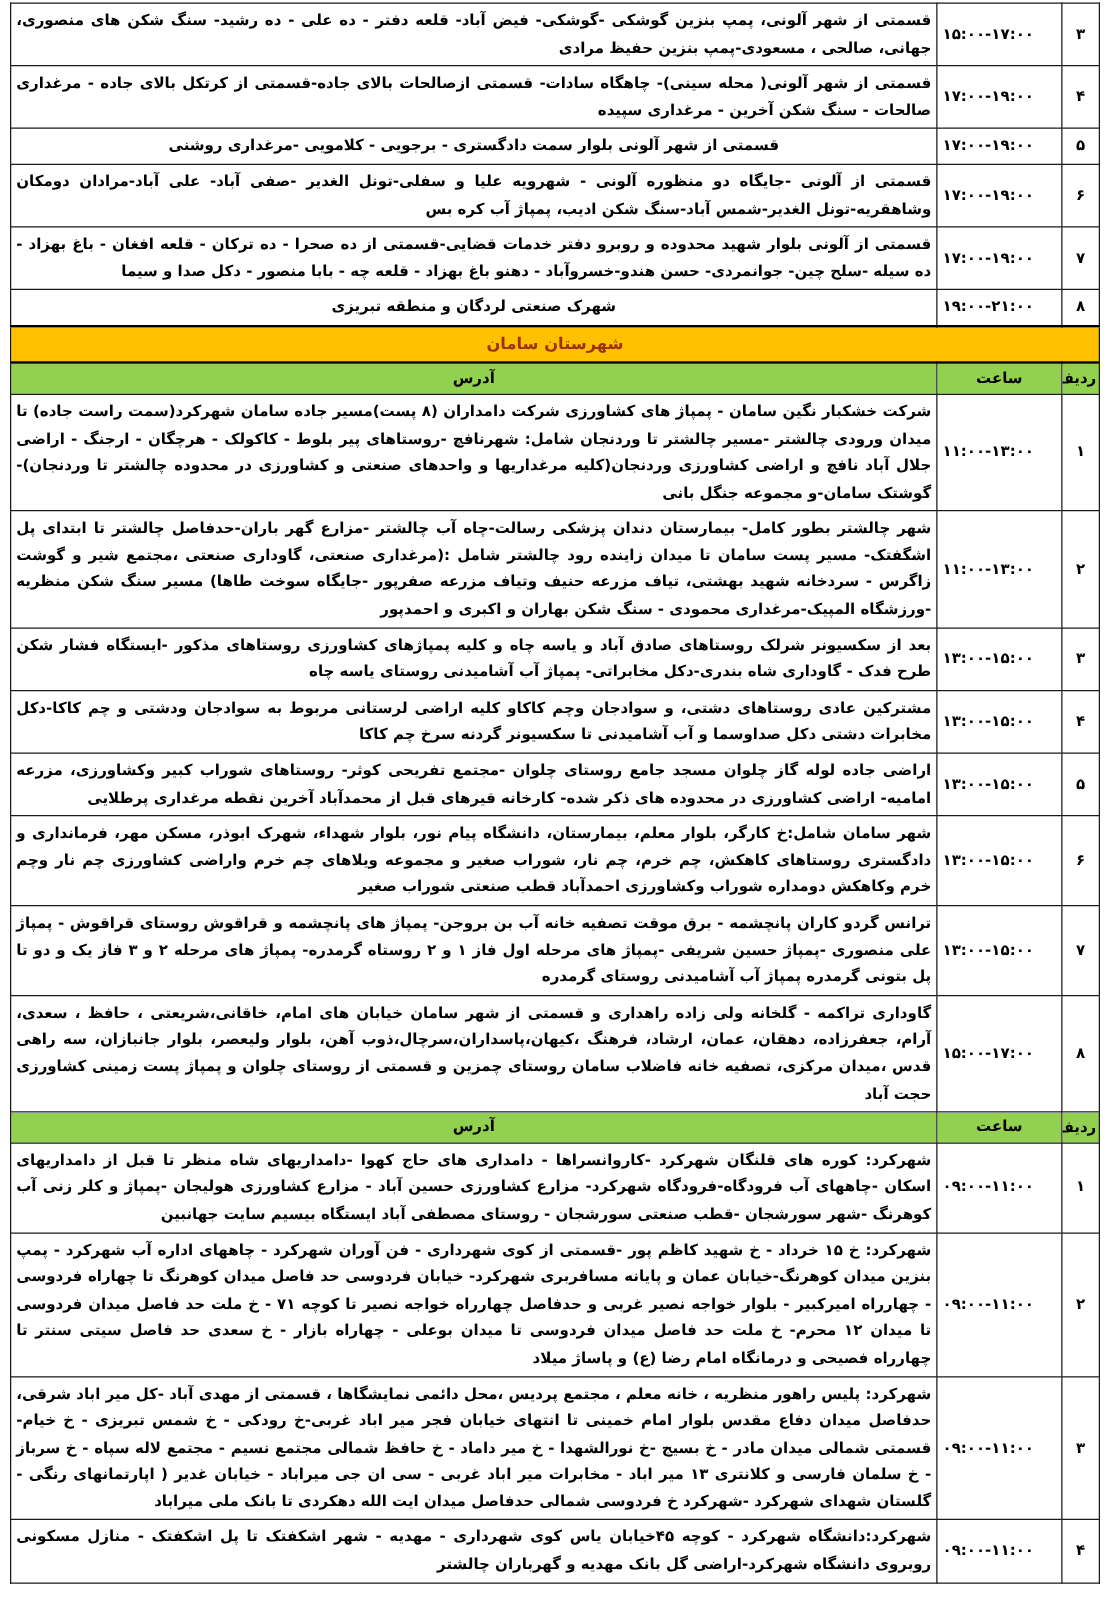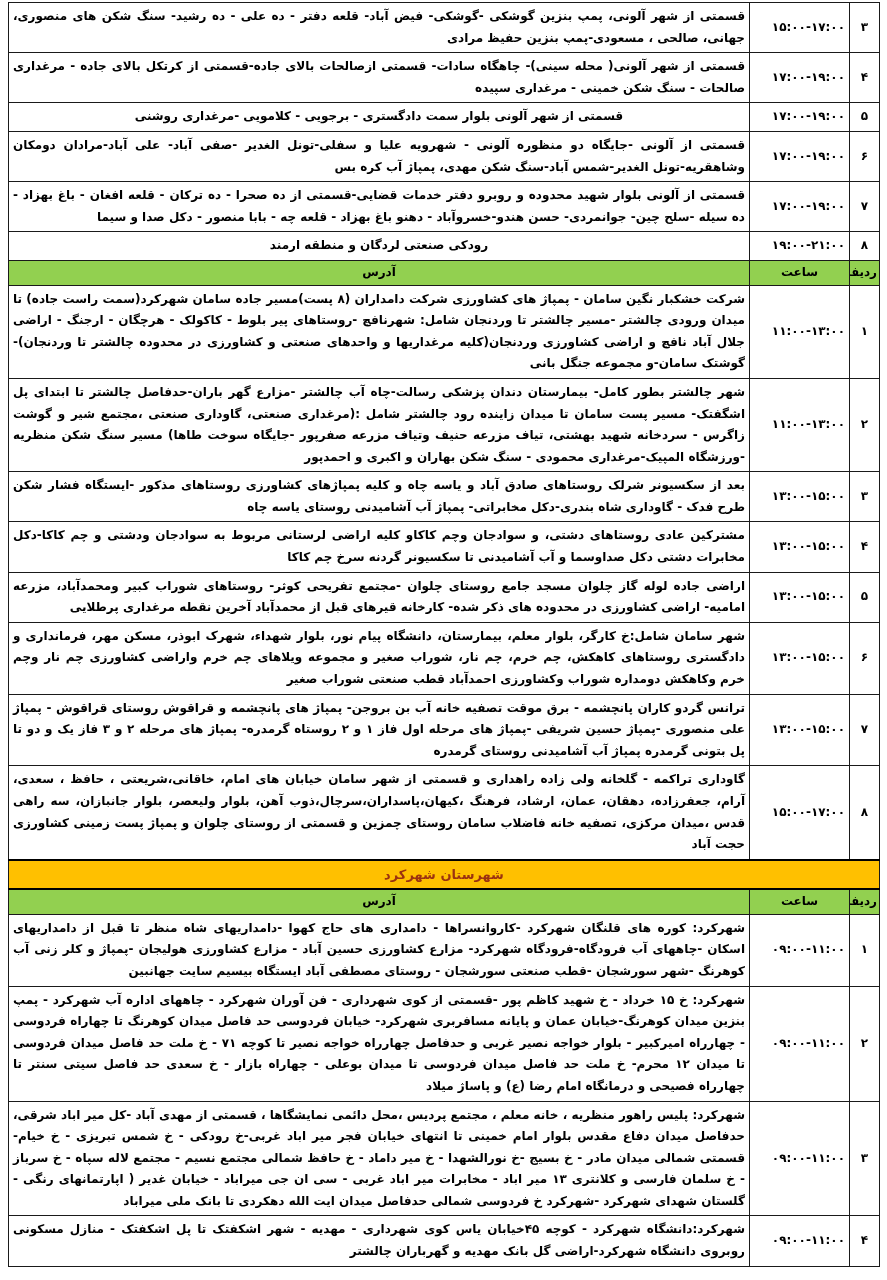--- a/index.html
+++ b/index.html
@@ -27,21 +27,21 @@
     overflow:hidden;
   }
   col.c-no{width:30px;}
   col.c-time{width:100px;}
   td.no-cell{
     text-align:center;
     font-size:12px;
   }
   td.time-cell{
     direction:ltr;
-    text-align:right;
+    text-align:left;
     white-space:nowrap;
     font-size:12px;
   }
   td.addr-cell{
     text-align:justify;
     text-align-last:right;
     padding:3px 8px;
   }
   td.addr-cell.center{
     text-align:left;
@@ -76,41 +76,44 @@
     </colgroup>
     <tbody>
         <tr>
           <td class="no-cell">۳</td>
           <td class="time-cell">۱۵:۰۰-۱۷:۰۰</td>
           <td class="addr-cell">قسمتی از شهر آلونی، پمپ بنزین گوشکی -گوشکی- فیض آباد- قلعه دفتر - ده علی - ده رشید- سنگ شکن های منصوری، جهانی، صالحی ، مسعودی-پمپ بنزین حفیظ مرادی</td>
         </tr>
         <tr>
           <td class="no-cell">۴</td>
           <td class="time-cell">۱۷:۰۰-۱۹:۰۰</td>
-          <td class="addr-cell">قسمتی از شهر آلونی( محله سینی)- چاهگاه سادات- قسمتی ازصالحات بالای جاده-قسمتی از کرتکل بالای جاده - مرغداری صالحات - سنگ شکن خمینی - مرغداری سپیده</td>
+          <td class="addr-cell">قسمتی از شهر آلونی( محله سینی)- چاهگاه سادات- قسمتی ازصالحات بالای جاده-قسمتی از کرتکل بالای جاده - مرغداری صالحات - سنگ شکن آخرین - مرغداری سپیده</td>
         </tr>
         <tr>
           <td class="no-cell">۵</td>
           <td class="time-cell">۱۷:۰۰-۱۹:۰۰</td>
           <td class="addr-cell center">قسمتی از شهر آلونی بلوار سمت دادگستری - برجویی - کلامویی -مرغداری روشنی</td>
         </tr>
         <tr>
           <td class="no-cell">۶</td>
           <td class="time-cell">۱۷:۰۰-۱۹:۰۰</td>
-          <td class="addr-cell">قسمتی از آلونی -جایگاه دو منظوره آلونی - شهرویه علیا و سفلی-تونل الغدیر -صفی آباد- علی آباد-مرادان دومکان وشاهقریه-تونل الغدیر-شمس آباد-سنگ شکن مهدی، پمپاژ آب کره بس</td>
+          <td class="addr-cell">قسمتی از آلونی -جایگاه دو منظوره آلونی - شهرویه علیا و سفلی-تونل الغدیر -صفی آباد- علی آباد-مرادان دومکان وشاهقریه-تونل الغدیر-شمس آباد-سنگ شکن ادیب، پمپاژ آب کره بس</td>
         </tr>
         <tr>
           <td class="no-cell">۷</td>
           <td class="time-cell">۱۷:۰۰-۱۹:۰۰</td>
           <td class="addr-cell">قسمتی از آلونی بلوار شهید محدوده و روبرو دفتر خدمات قضایی-قسمتی از ده صحرا - ده ترکان - قلعه افغان - باغ بهزاد - ده سیله -سلح چین- جوانمردی- حسن هندو-خسروآباد - دهنو باغ بهزاد - قلعه چه - بابا منصور - دکل صدا و سیما</td>
         </tr>
         <tr>
           <td class="no-cell">۸</td>
           <td class="time-cell">۱۹:۰۰-۲۱:۰۰</td>
-          <td class="addr-cell center">رودکی صنعتی لردگان و منطقه ارمند</td>
+          <td class="addr-cell center">شهرک صنعتی لردگان و منطقه تبریزی</td>
+        </tr>
+        <tr class="section-title-row">
+          <td class="" colspan="3">شهرستان سامان</td>
         </tr>
         <tr class="col-header-row">
           <td class="no-cell">ردیف</td>
           <td class="time-cell">ساعت</td>
           <td class="addr-cell center">آدرس</td>
         </tr>
         <tr>
           <td class="no-cell">۱</td>
           <td class="time-cell">۱۱:۰۰-۱۳:۰۰</td>
           <td class="addr-cell">شرکت خشکبار نگین سامان - پمپاژ های کشاورزی شرکت دامداران (۸ پست)مسیر جاده سامان شهرکرد(سمت راست جاده) تا میدان ورودی چالشتر -مسیر چالشتر تا وردنجان شامل: شهرنافچ -روستاهای پیر بلوط - کاکولک - هرچگان - ارجنگ - اراضی جلال آباد نافچ و اراضی کشاورزی وردنجان(کلیه مرغداریها و واحدهای صنعتی و کشاورزی در محدوده چالشتر تا وردنجان)-گوشتک سامان-و مجموعه جنگل بانی</td>
@@ -126,39 +129,36 @@
           <td class="addr-cell">بعد از سکسیونر شرلک روستاهای صادق آباد و یاسه چاه و کلیه پمپاژهای کشاورزی روستاهای مذکور -ایستگاه فشار شکن طرح فدک - گاوداری شاه بندری-دکل مخابراتی- پمپاژ آب آشامیدنی روستای یاسه چاه</td>
         </tr>
         <tr>
           <td class="no-cell">۴</td>
           <td class="time-cell">۱۳:۰۰-۱۵:۰۰</td>
           <td class="addr-cell">مشترکین عادی روستاهای دشتی، و سوادجان وچم کاکاو کلیه اراضی لرستانی مربوط به سوادجان ودشتی و چم کاکا-دکل مخابرات دشتی دکل صداوسما و آب آشامیدنی تا سکسیونر گردنه سرخ چم کاکا</td>
         </tr>
         <tr>
           <td class="no-cell">۵</td>
           <td class="time-cell">۱۳:۰۰-۱۵:۰۰</td>
-          <td class="addr-cell">اراضی جاده لوله گاز چلوان مسجد جامع روستای چلوان -مجتمع تفریحی کوثر- روستاهای شوراب کبیر ومحمدآباد، مزرعه امامیه- اراضی کشاورزی در محدوده های ذکر شده- کارخانه قیرهای قبل از محمدآباد آخرین نقطه مرغداری پرطلایی</td>
+          <td class="addr-cell">اراضی جاده لوله گاز چلوان مسجد جامع روستای چلوان -مجتمع تفریحی کوثر- روستاهای شوراب کبیر وکشاورزی، مزرعه امامیه- اراضی کشاورزی در محدوده های ذکر شده- کارخانه قیرهای قبل از محمدآباد آخرین نقطه مرغداری پرطلایی</td>
         </tr>
         <tr>
           <td class="no-cell">۶</td>
           <td class="time-cell">۱۳:۰۰-۱۵:۰۰</td>
           <td class="addr-cell">شهر سامان شامل:خ کارگر، بلوار معلم، بیمارستان، دانشگاه پیام نور، بلوار شهداء، شهرک ابوذر، مسکن مهر، فرمانداری و دادگستری روستاهای کاهکش، چم خرم، چم نار، شوراب صغیر و مجموعه ویلاهای چم خرم واراضی کشاورزی چم نار وچم خرم وکاهکش دومداره شوراب وکشاورزی احمدآباد قطب صنعتی شوراب صغیر</td>
         </tr>
         <tr>
           <td class="no-cell">۷</td>
           <td class="time-cell">۱۳:۰۰-۱۵:۰۰</td>
           <td class="addr-cell">ترانس گردو کاران پانچشمه - برق موقت تصفیه خانه آب بن بروجن- پمپاژ های پانچشمه و قراقوش روستای قراقوش - پمپاژ علی منصوری -پمپاژ حسین شریفی -پمپاژ های مرحله اول فاز ۱ و ۲ روستاه گرمدره- پمپاژ های مرحله ۲ و ۳ فاز یک و دو تا پل بتونی گرمدره پمپاژ آب آشامیدنی روستای گرمدره</td>
         </tr>
         <tr>
           <td class="no-cell">۸</td>
           <td class="time-cell">۱۵:۰۰-۱۷:۰۰</td>
           <td class="addr-cell">گاوداری تراکمه - گلخانه ولی زاده راهداری و قسمتی از شهر سامان خیابان های امام، خاقانی،شریعتی ، حافظ ، سعدی، آرام، جعفرزاده، دهقان، عمان، ارشاد، فرهنگ ،کیهان،پاسداران،سرچال،ذوب آهن، بلوار ولیعصر، بلوار جانبازان، سه راهی قدس ،میدان مرکزی، تصفیه خانه فاضلاب سامان روستای چمزین و قسمتی از روستای چلوان و پمپاژ پست زمینی کشاورزی حجت آباد</td>
-        </tr>
-        <tr class="section-title-row">
-          <td class="" colspan="3">شهرستان شهرکرد</td>
         </tr>
         <tr class="col-header-row">
           <td class="no-cell">ردیف</td>
           <td class="time-cell">ساعت</td>
           <td class="addr-cell center">آدرس</td>
         </tr>
         <tr>
           <td class="no-cell">۱</td>
           <td class="time-cell">۰۹:۰۰-۱۱:۰۰</td>
           <td class="addr-cell">شهرکرد: کوره های قلنگان شهرکرد -کاروانسراها - دامداری های حاج کهوا -دامداریهای شاه منظر تا قبل از دامداریهای اسکان -چاههای آب فرودگاه-فرودگاه شهرکرد- مزارع کشاورزی حسین آباد - مزارع کشاورزی هولیجان -پمپاژ و کلر زنی آب کوهرنگ -شهر سورشجان -قطب صنعتی سورشجان - روستای مصطفی آباد ایستگاه بیسیم سایت جهانبین</td>

